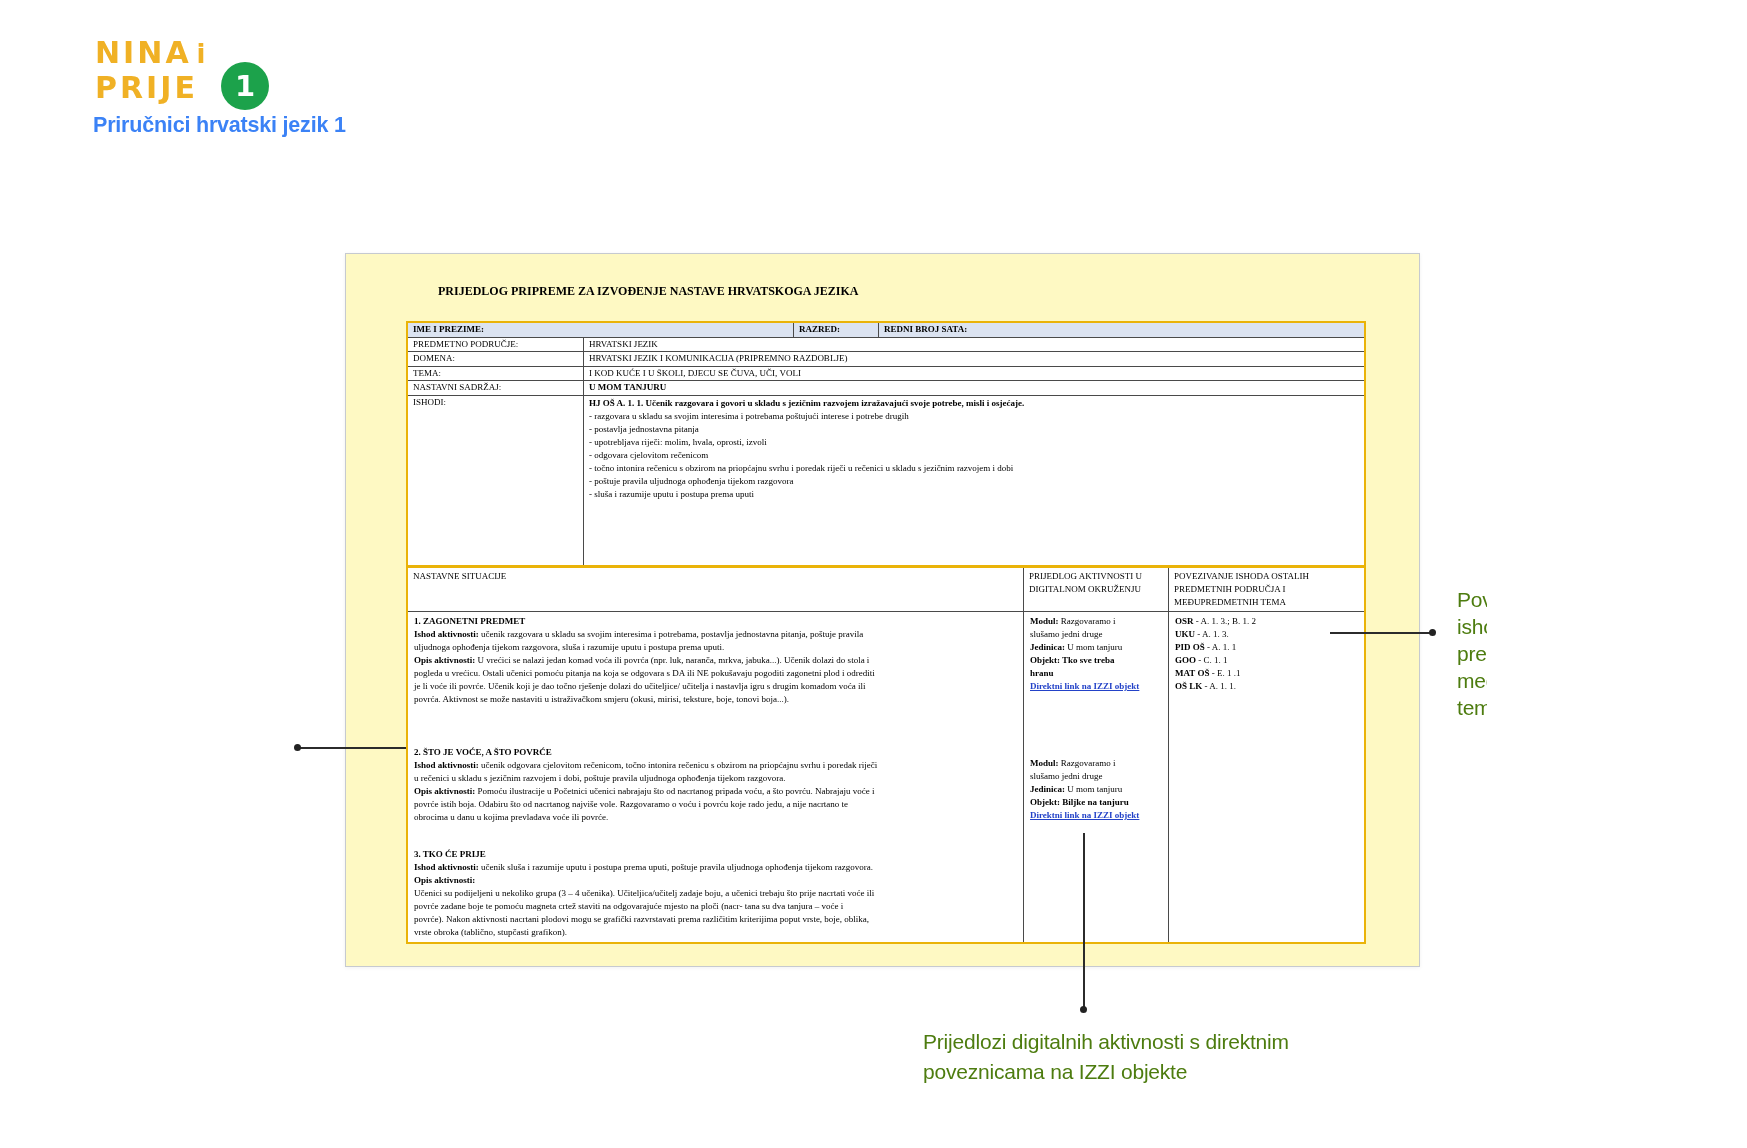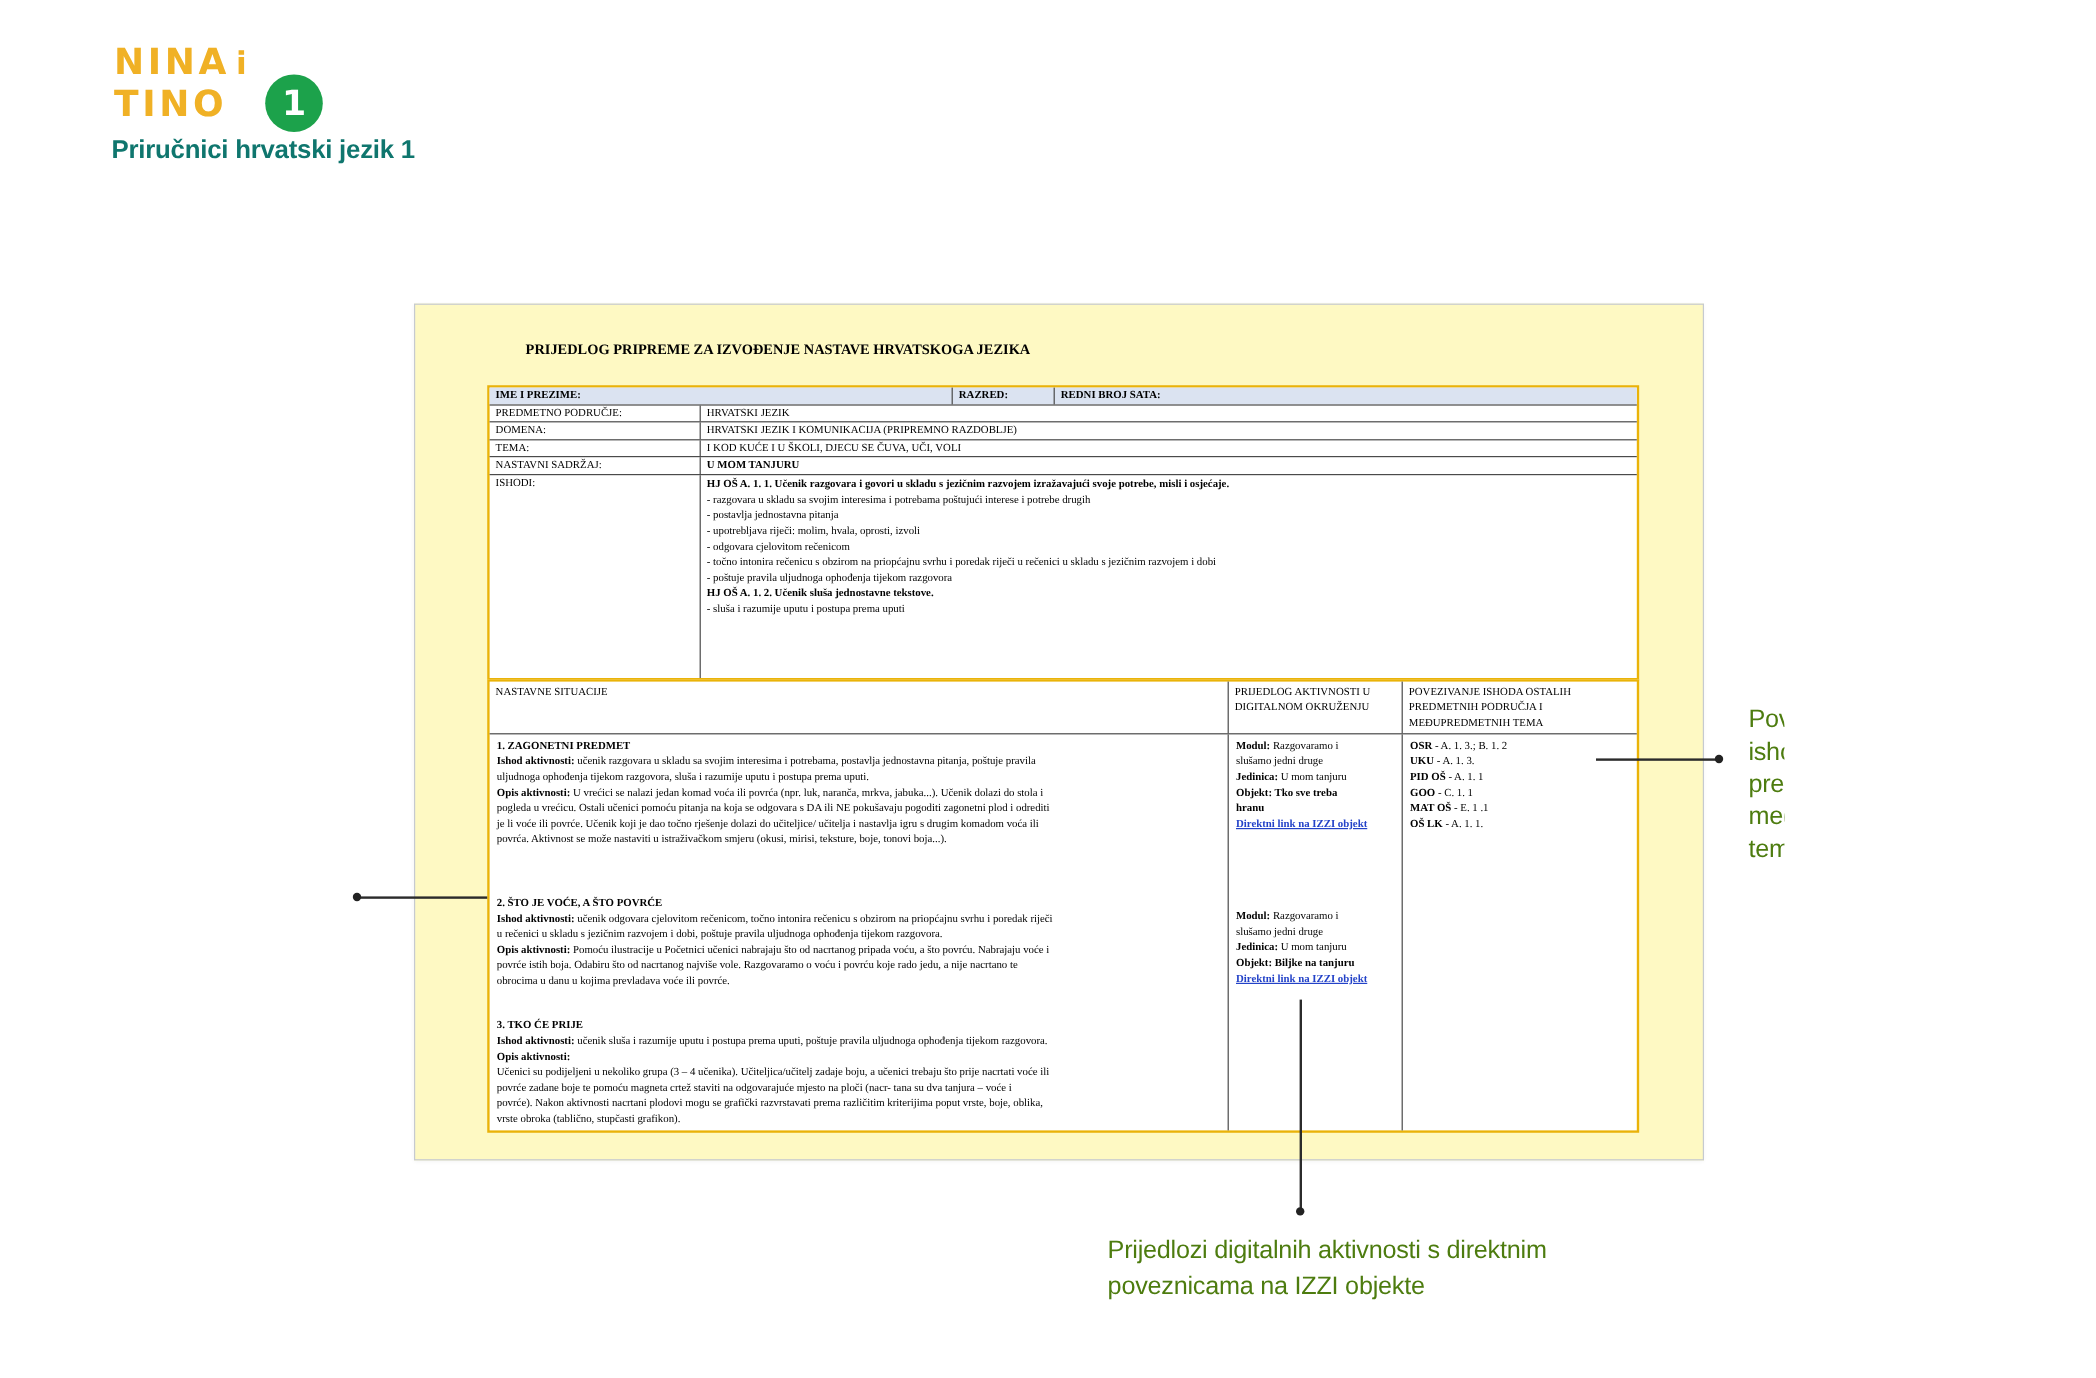--- a/index.html
+++ b/index.html
@@ -9,21 +9,21 @@
 
   
   .logo { position:absolute; left:95px; top:36px; width:200px; height:80px; }
   .logo-line { font-family:"DejaVu Sans", sans-serif; font-weight:bold; font-size:30px;
                line-height:34px; color:#f0b125; letter-spacing:3px; }
   .logo-i { font-size:26px; margin-left:5px; letter-spacing:0; }
   .logo-badge { position:absolute; left:126px; top:26px; width:48px; height:48px; border-radius:50%;
                 background:#1ca24b; color:#fff; font-family:"DejaVu Sans", sans-serif;
                 font-weight:bold; font-size:29px; display:flex; align-items:center; justify-content:center; }
   .page-title { position:absolute; left:93px; top:113px; font-size:21.5px; font-weight:bold;
-                color:#0f766e; letter-spacing:-0.2px; }
+                color:#3b82f6; letter-spacing:-0.2px; }
 
   
   .doc { position:absolute; left:345px; top:253px; width:1075px; height:714px; background:#fef9c3;
          border:1px solid #c6cad0; box-shadow:0 1px 4px rgba(0,0,0,0.06);font-family:Liberation Serif, serif; }
   .doc-title { position:absolute; left:92px; top:30px; font-size:12px; font-weight:bold; color:#000; }
 
   .tbl { position:absolute; left:60px; width:960px; border:2px solid #eab308; background:#fff;
          font-size:9px; color:#000; }
   .meta-tbl { top:67px; }
   .acts-tbl { top:312px; }
@@ -70,21 +70,21 @@
   .line-bottom { left:1083px; top:833px; width:2px; height:175px; }
   .dot-bottom { left:1080px; top:1006px; }
 </style>
 </head>
 <body>
 
 <div class="canvas">
 
   <div class="logo">
     <div class="logo-line"><span>NINA</span><span class="logo-i">i</span></div>
-    <div class="logo-line"><span>TINO</span></div>
+    <div class="logo-line"><span>PRIJE</span></div>
     <div class="logo-badge">1</div>
   </div>
   <div class="page-title">Priručnici hrvatski jezik 1</div>
 
   <div class="doc">
     <div class="doc-title">PRIJEDLOG PRIPREME ZA IZVOĐENJE NASTAVE HRVATSKOGA JEZIKA</div>
 
     <div class="tbl meta-tbl">
       <div class="trow blue">
         <div class="tcell meta-c1 b">IME I PREZIME:</div>
@@ -110,21 +110,20 @@
       <div class="trow ishodi-row">
         <div class="tcell lab">ISHODI:</div>
         <div class="tcell val">
           <div class="ishodi-line b">HJ OŠ A. 1. 1. Učenik razgovara i govori u skladu s jezičnim razvojem izražavajući svoje potrebe, misli i osjećaje.</div>
           <div class="ishodi-line">- razgovara u skladu sa svojim interesima i potrebama poštujući interese i potrebe drugih</div>
           <div class="ishodi-line">- postavlja jednostavna pitanja</div>
           <div class="ishodi-line">- upotrebljava riječi: molim, hvala, oprosti, izvoli</div>
           <div class="ishodi-line">- odgovara cjelovitom rečenicom</div>
           <div class="ishodi-line">- točno intonira rečenicu s obzirom na priopćajnu svrhu i poredak riječi u rečenici u skladu s jezičnim razvojem i dobi</div>
           <div class="ishodi-line">- poštuje pravila uljudnoga ophođenja tijekom razgovora</div>
-          <div class="ishodi-line b">HJ OŠ A. 1. 2. Učenik sluša jednostavne tekstove.</div>
           <div class="ishodi-line">- sluša i razumije uputu i postupa prema uputi</div>
         </div>
       </div>
     </div>
 
     <div class="tbl acts-tbl">
       <div class="trow">
         <div class="tcell hdr-cell acts-c1">NASTAVNE SITUACIJE</div>
         <div class="tcell hdr-cell acts-c2">PRIJEDLOG AKTIVNOSTI U
 DIGITALNOM OKRUŽENJU</div>

